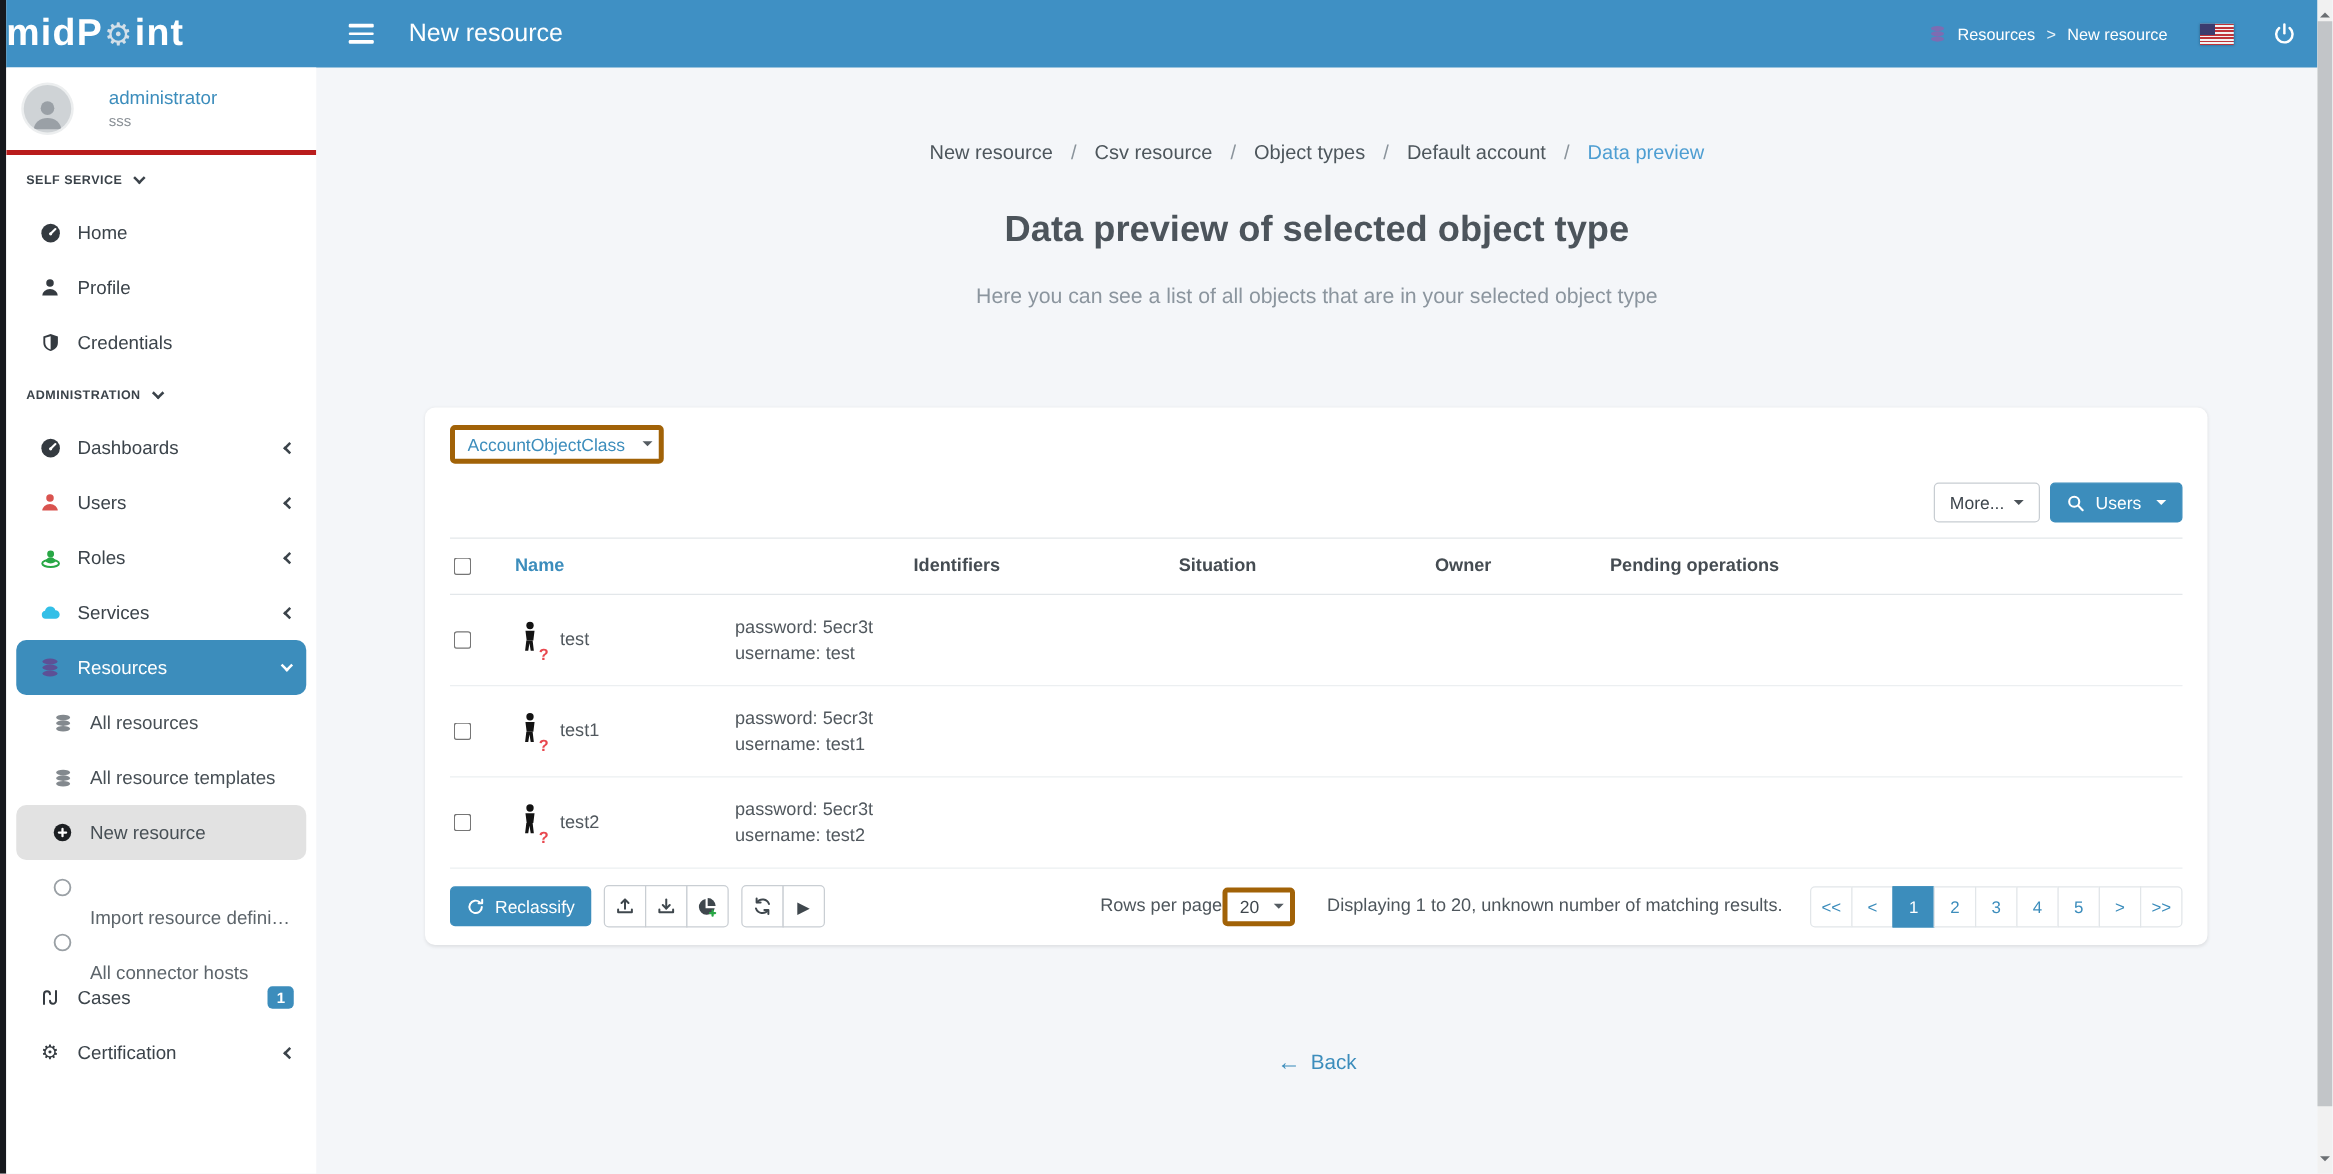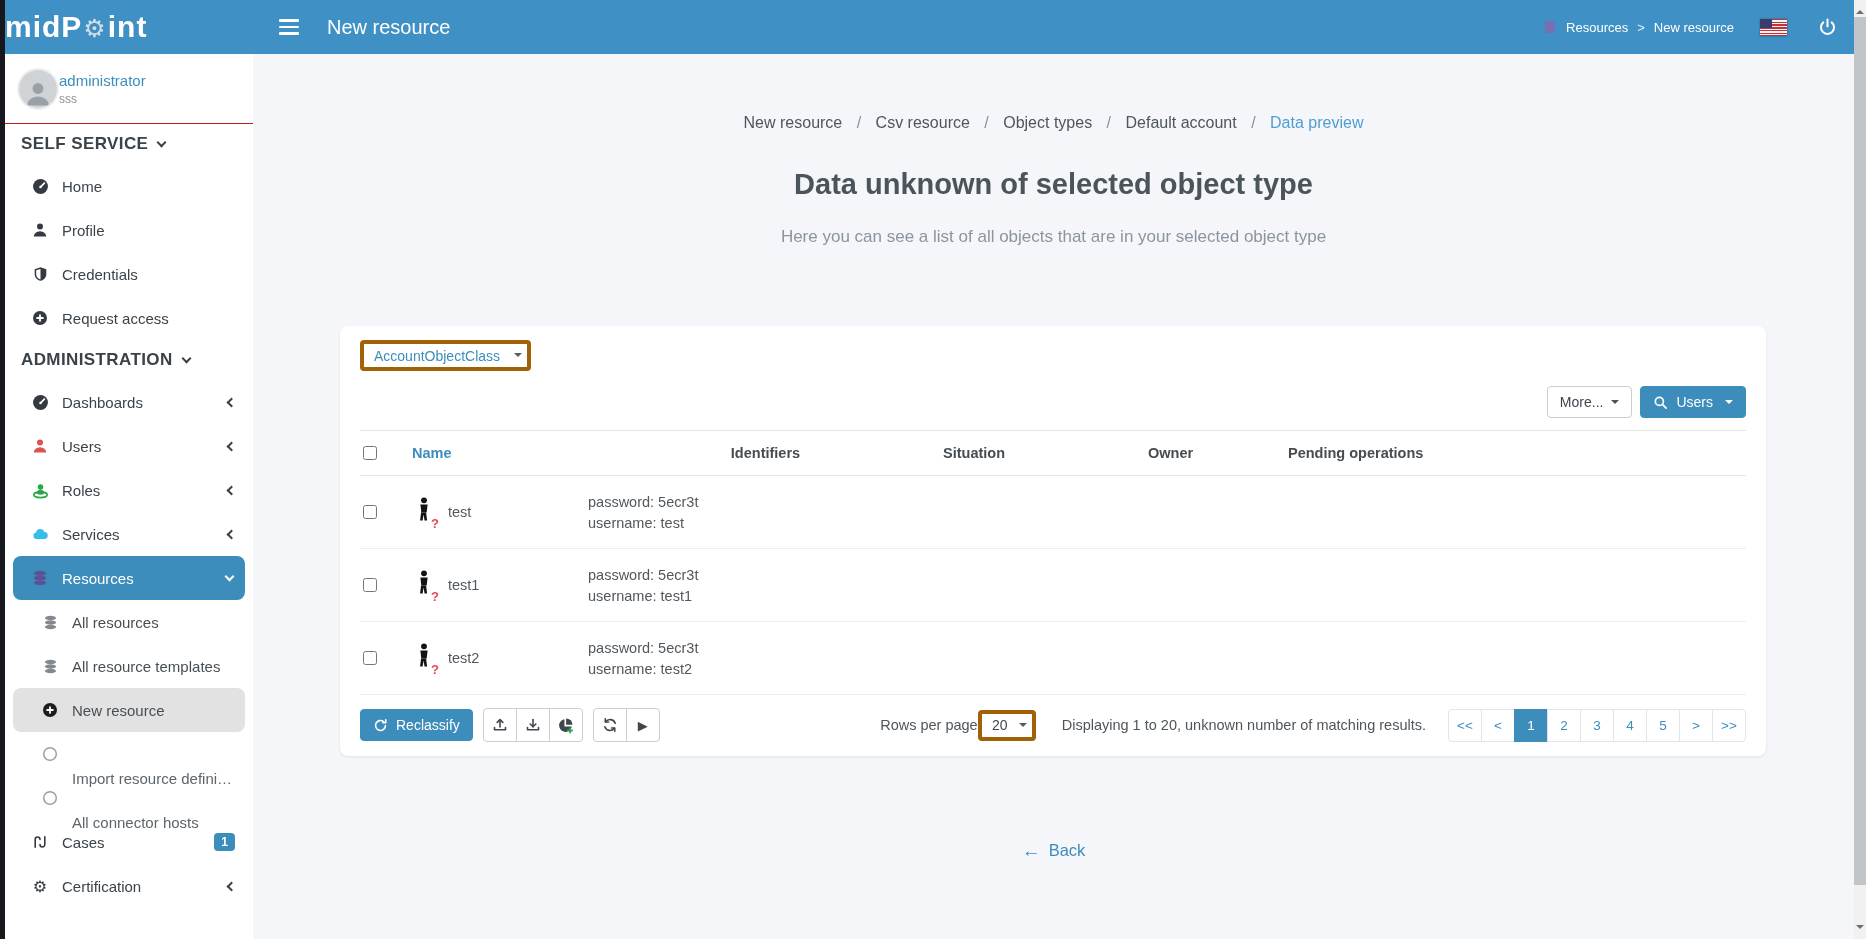--- a/index.html
+++ b/index.html
@@ -25,25 +25,25 @@
           background: repeating-linear-gradient(to bottom, #bf3339 0 1.4px, #f2f2f2 1.4px 2.7px); box-shadow: 0 0 2px rgba(0,0,0,.35); }
   .flag .canton { position: absolute; left: 0; top: 0; width: 12px; height: 9px; background: #3c3b6e; }
   .power { margin-right: 16px; cursor: pointer; display: flex; }
 
   
   .body-row { display: flex; height: 885px; }
   .sidebar { width: 248px; background: #fff; overflow: hidden; flex-shrink: 0; }
   .main { width: 1601px; overflow: hidden; }
 
   
-  .sb-user { height: 70px; display: flex; align-items: center; padding: 0 14px; gap: 2px; border-bottom: 1px solid #b91c1c; }
+  .sb-user { height: 70px; display: flex; align-items: center; padding: 0 14px; gap: 30px; border-bottom: 4px solid #b91c1c; }
   .avatar { width: 38px; height: 38px; border-radius: 50%; background: #cfd3d6; display: flex; align-items: flex-end; justify-content: center; overflow: hidden; cursor: pointer; box-shadow: 0 0 0 2px #eceeef; }
   .sb-user-name { color: #3c8dbc; font-size: 15px; text-decoration: none; cursor: pointer; display: block; }
   .sb-user-sub { color: #8a9096; font-size: 12px; margin-top: 3px; }
-  .sb-sec { height: 40px; display: flex; align-items: center; gap: 10px; padding: 0 16px; font-size: 17px; font-weight: 700; color: #3b434a; letter-spacing: .4px; cursor: pointer; }
+  .sb-sec { height: 40px; display: flex; align-items: center; gap: 10px; padding: 0 16px; font-size: 10px; font-weight: 700; color: #3b434a; letter-spacing: .4px; cursor: pointer; }
   .sb-item { height: 44px; display: flex; align-items: center; gap: 13px; padding: 0 18px 0 26px; cursor: pointer; color: #3b434a; font-size: 15px; position: relative; }
   .sb-item .ic { width: 18px; display: flex; justify-content: center; flex-shrink: 0; }
   .sb-item .lbl { white-space: nowrap; overflow: hidden; text-overflow: ellipsis; }
   .sb-item .chev-right { margin-left: auto; }
   .sb-item.sub { padding-left: 36px; }
   .sb-item.sub .lbl { color: #474f55; }
   .sb-item.sub.dim .lbl { color: #5d656b; margin-top: 48px; }
   .sb-item.active-pill { background: #3c8dbc; color: #fff; border-radius: 8px; margin: 0 8px; padding: 0 12px 0 18px; }
   .sb-item.active-sub { background: #e2e2e2; border-radius: 8px; margin: 0 8px; padding-left: 28px; }
   .badge { margin-left: auto; background: #3c8dbc; color: #fff; font-size: 12px; font-weight: 700; border-radius: 4px; padding: 2px 7px; }
@@ -212,30 +212,20 @@
         </div>
         <div class="sb-item">
           <span class="ic">
             <svg width="15" height="16" viewBox="0 0 16 16">
                 <path d="M8 .8l6.2 2v5.4c0 3.6-2.7 6.1-6.2 7.1-3.5-1-6.2-3.5-6.2-7.1V2.8z" fill="#343a40"></path>
                 <path d="M8 2.6L3.4 4v4.2c0 2.8 1.9 4.8 4.6 5.7z" fill="#fff"></path>
               </svg>
           </span>
             <span class="lbl">Credentials</span>
         </div>
-        <div class="sb-item">
-          <span class="ic">
-            <svg width="16" height="16" viewBox="0 0 16 16">
-                <circle cx="8" cy="8" r="7" fill="#343a40"></circle>
-                <rect x="7.1" y="4.2" width="1.8" height="7.6" rx=".9" fill="#fff"></rect>
-                <rect x="4.2" y="7.1" width="7.6" height="1.8" rx=".9" fill="#fff"></rect>
-              </svg>
-          </span>
-            <span class="lbl">Request access</span>
-        </div>
 
         <div class="sb-sec">
           <span>ADMINISTRATION</span>
           <i class="chev down"></i>
         </div>
 
         <div class="sb-item">
           <span class="ic">
             <svg width="17" height="17" viewBox="0 0 16 16">
                 <circle cx="8" cy="8" r="7" fill="#343a40"></circle>
@@ -356,21 +346,21 @@
           <span class="wsep">/</span>
           <span class="wstep">Csv resource</span>
           <span class="wsep">/</span>
           <span class="wstep">Object types</span>
           <span class="wsep">/</span>
           <span class="wstep">Default account</span>
           <span class="wsep">/</span>
           <span class="wstep active">Data preview</span>
         </nav>
 
-        <h1 class="page-title">Data unknown of selected object type</h1>
+        <h1 class="page-title">Data preview of selected object type</h1>
         <p class="subtitle">Here you can see a list of all objects that are in your selected object type</p>
 
         <section class="card">
           <div class="card-bd">
             <div>
               <span class="sel">
                 <select><option>AccountObjectClass</option></select>
               </span>
             </div>
 

